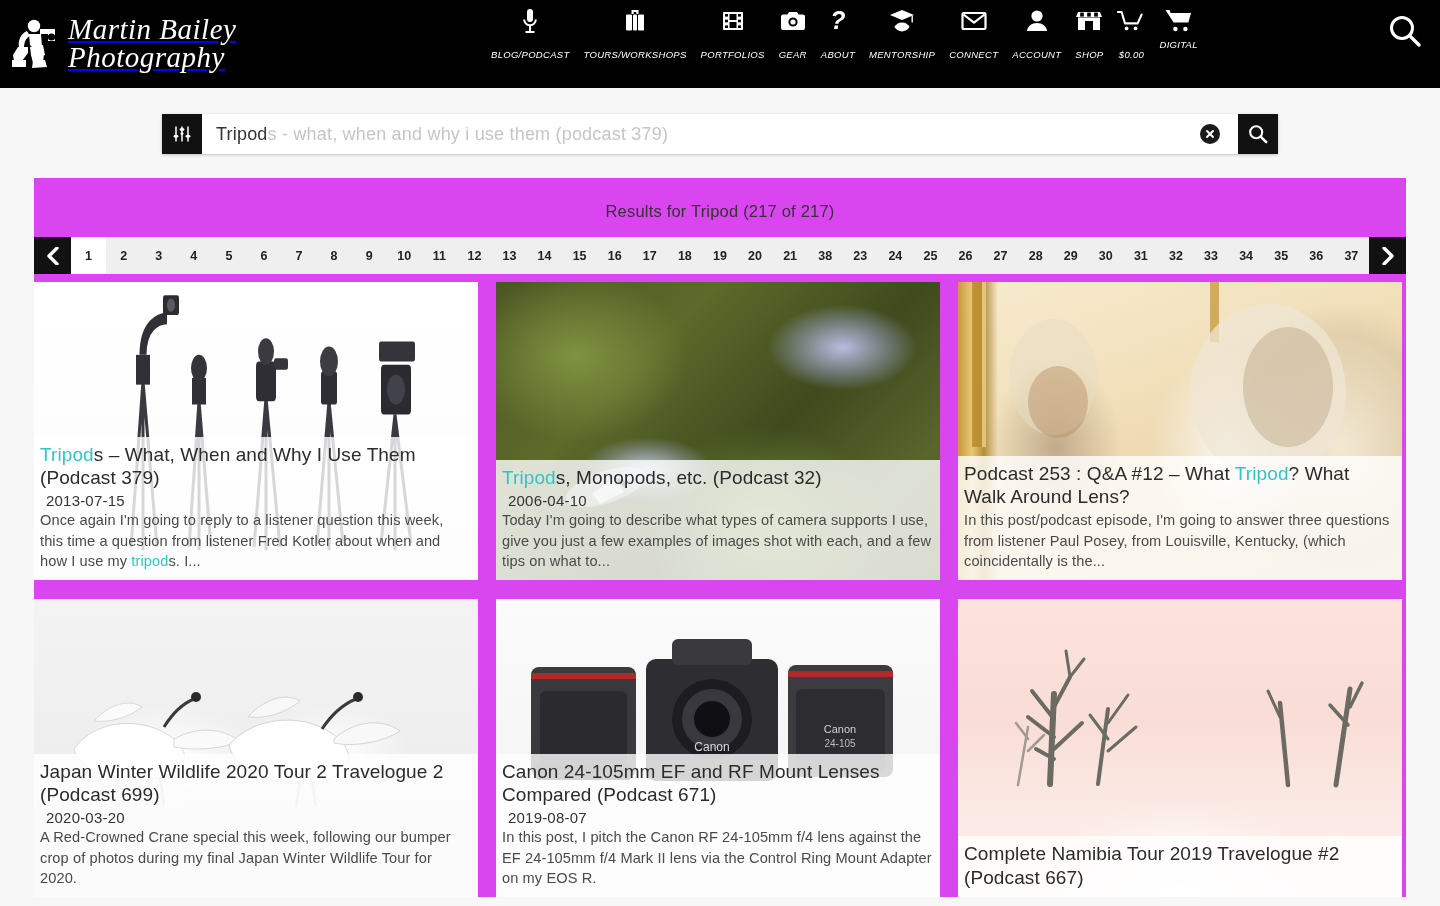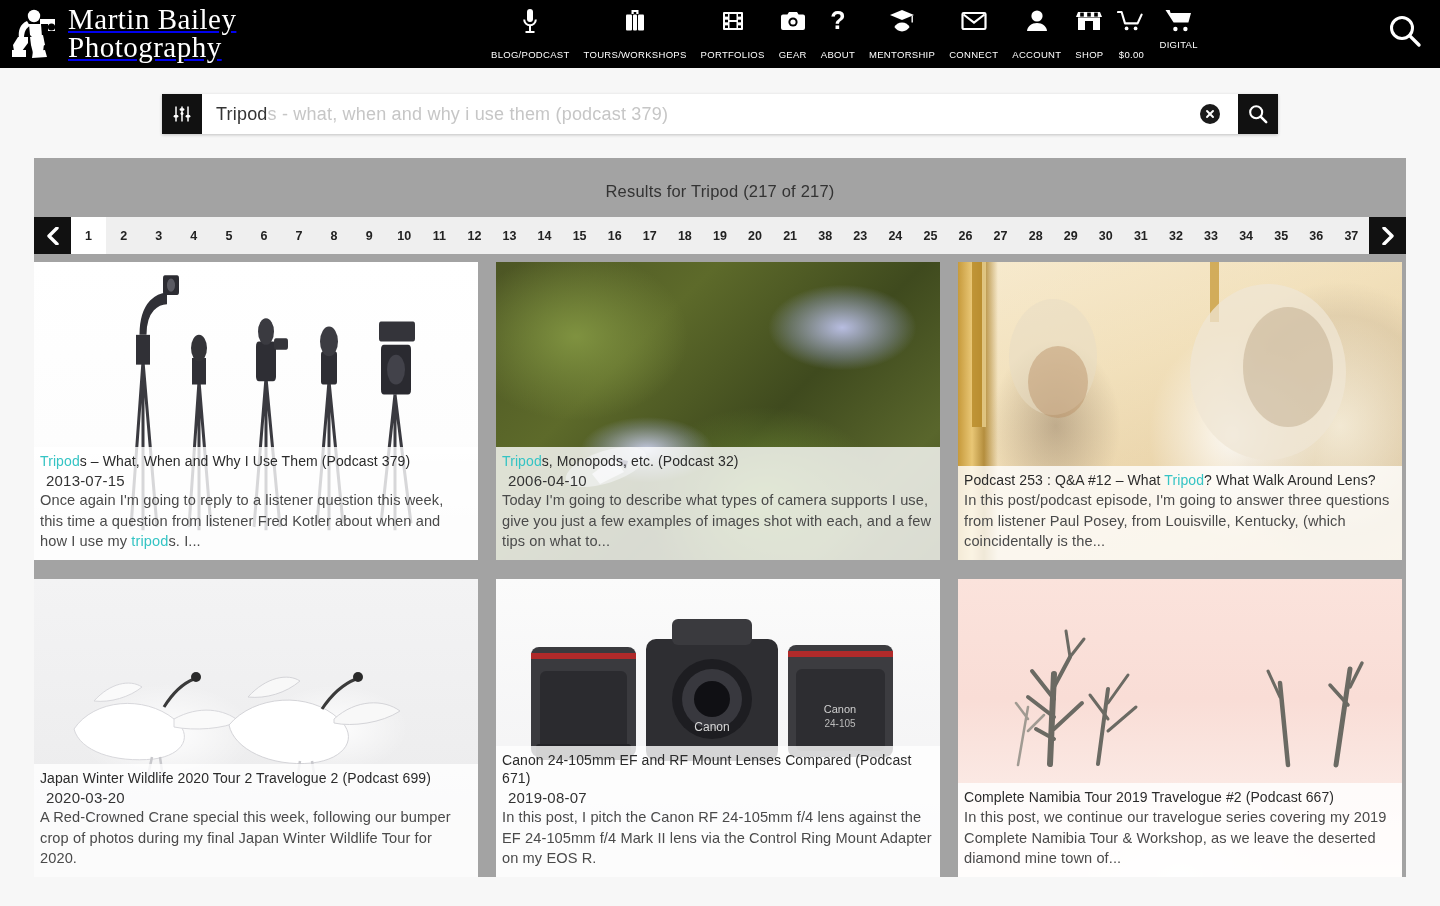--- a/index.html
+++ b/index.html
@@ -6,23 +6,23 @@
   html, body {
     width: 1440px; height: 906px;
     background: #f7f7f7;
     font-family: "Liberation Sans", sans-serif;
     overflow: hidden;
   }
 
   
   .header {
     position: relative;
-    width: 1440px; height: 68px;
+    width: 1440px; height: 88px;
     background: #000;
-    display: flex; align-items: center;
+    display: flex; align-items: center; font-style: italic;
   }
   .logo { display: flex; align-items: center; padding-left: 10px; height: 68px; }
   .logo-mark { width: 52px; height: 54px; margin-right: 6px; flex: none; }
   .logo-text { display: flex; flex-direction: column; justify-content: center; }
   .logo-line1, .logo-line2 {
     font-family: "Liberation Serif", serif;
     color: #fff; line-height: 0.96;
     letter-spacing: 0.5px;
     font-weight: 400;
   }
@@ -96,21 +96,21 @@
   }
   .search-submit {
     width: 40px; background: #111; flex: none;
     display: flex; align-items: center; justify-content: center;
     cursor: pointer;
   }
 
   
   .results-panel {
     width: 1372px; margin: 0 auto;
-    background: #a3a3a3;
+    background: #d946ef;
     padding-top: 14px;
   }
   .results-title {
     text-align: center;
     font-size: 16.5px; color: #333;
     letter-spacing: 0.2px;
     padding: 10px 0 16px 0;
   }
 
   
@@ -148,21 +148,21 @@
     background: #fff;
     cursor: pointer;
   }
   .card-img { position: absolute; inset: 0; }
   .card-body {
     position: absolute; left: 0; right: 0; bottom: 0;
     padding: 6px 8px 8px 6px;
     background: rgba(255,255,255,0.80);
   }
   .card-title {
-    font-size: 14px; line-height: 1.23;
+    font-size: 19px; line-height: 1.23;
     color: #2b2b2b; letter-spacing: 0.1px;
   }
   .hl { color: #35c4c4; }
   .card-date {
     font-size: 15px; color: #333;
     padding: 2px 0 0 6px;
     letter-spacing: 0.2px;
   }
   .card-excerpt {
     font-size: 14.6px; line-height: 1.42;
@@ -636,18 +636,17 @@
             <path d="M378 186 L392 90" stroke-width="5"></path>
             <path d="M392 108 L404 84 M390 126 L372 106" stroke-width="3.5"></path>
           </g>
           <g stroke="#8a887f" stroke-width="2.5" fill="none" stroke-linecap="round" opacity="0.8">
             <path d="M60 186 L70 128 M70 140 L58 124 M70 152 L86 136"></path>
           </g>
         </svg>
       </div>
       <div class="card-body">
         <div class="card-title"><span>Complete Namibia Tour 2019 Travelogue #2 (Podcast 667)</span><span class="hl"></span><span></span></div>
-        <div class="card-excerpt"><span>In this post, we continue our travelogue series covering my 2019 Complete Namibia Tour &amp; Workshop, as we leave the deserted diamond mine town of...</span><span class="hl"></span><span></span></div>
       </div>
     </div>
 
   </div>
 </div>
 
 </body></html>

